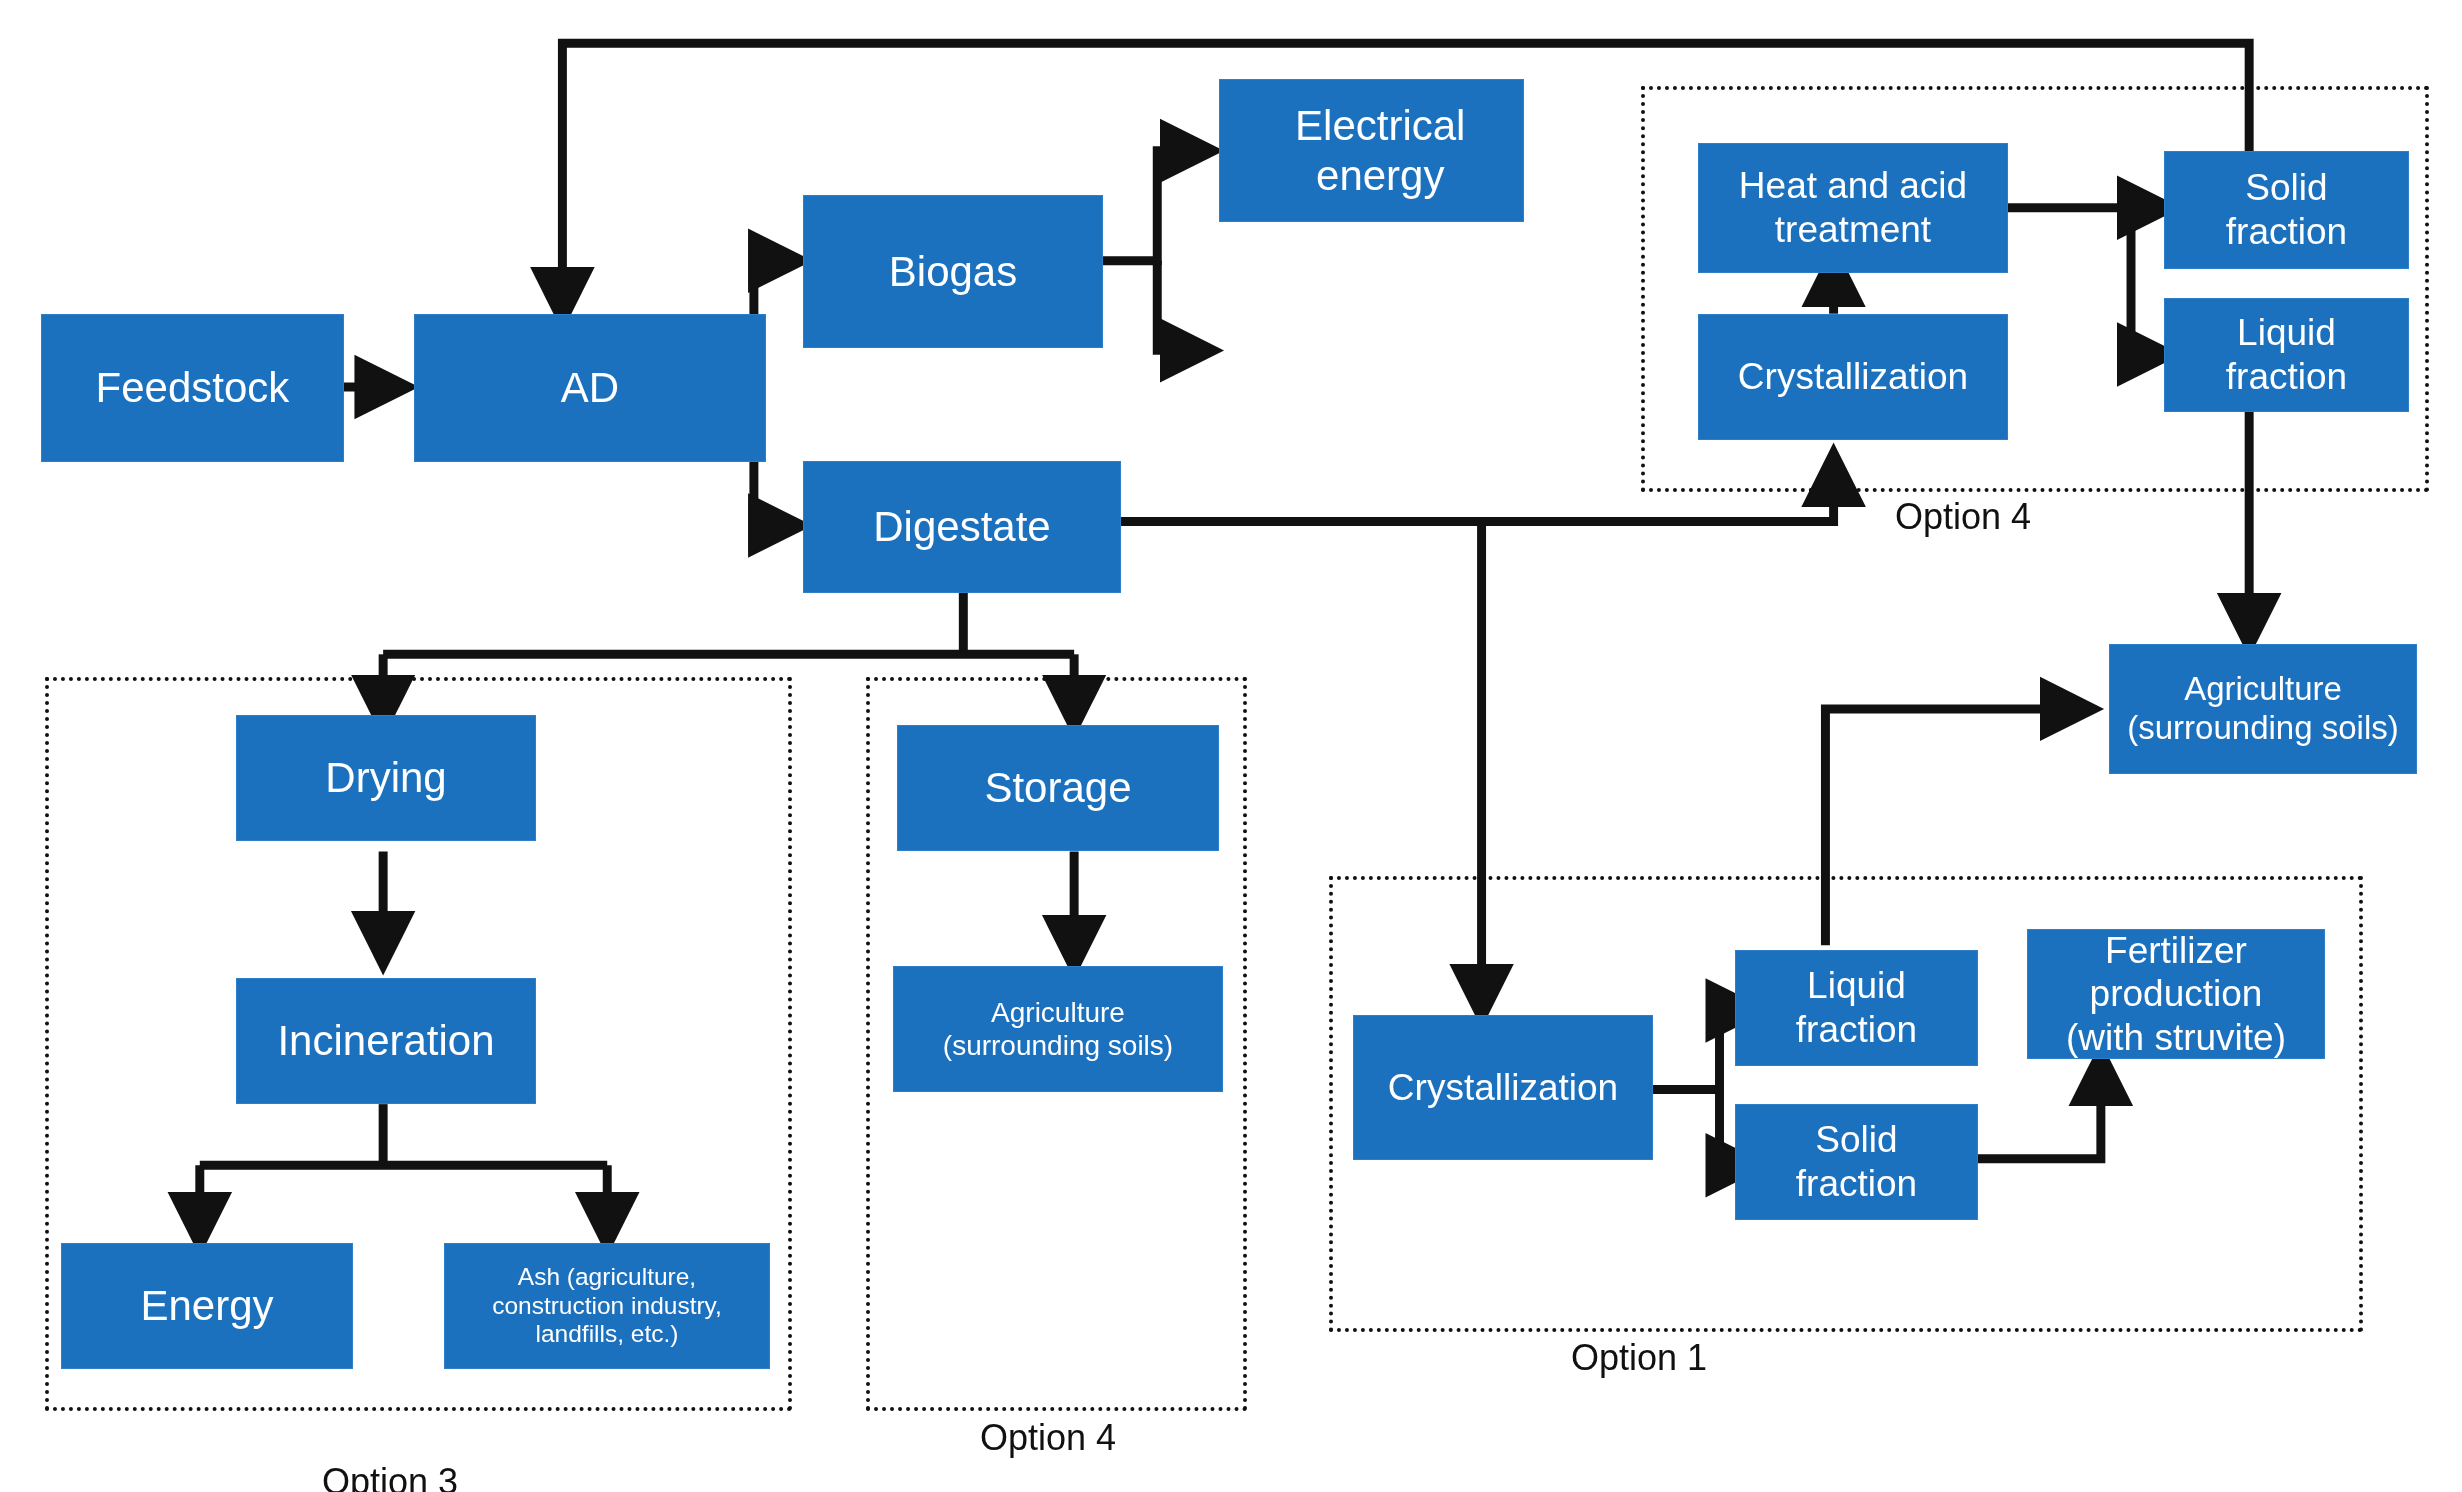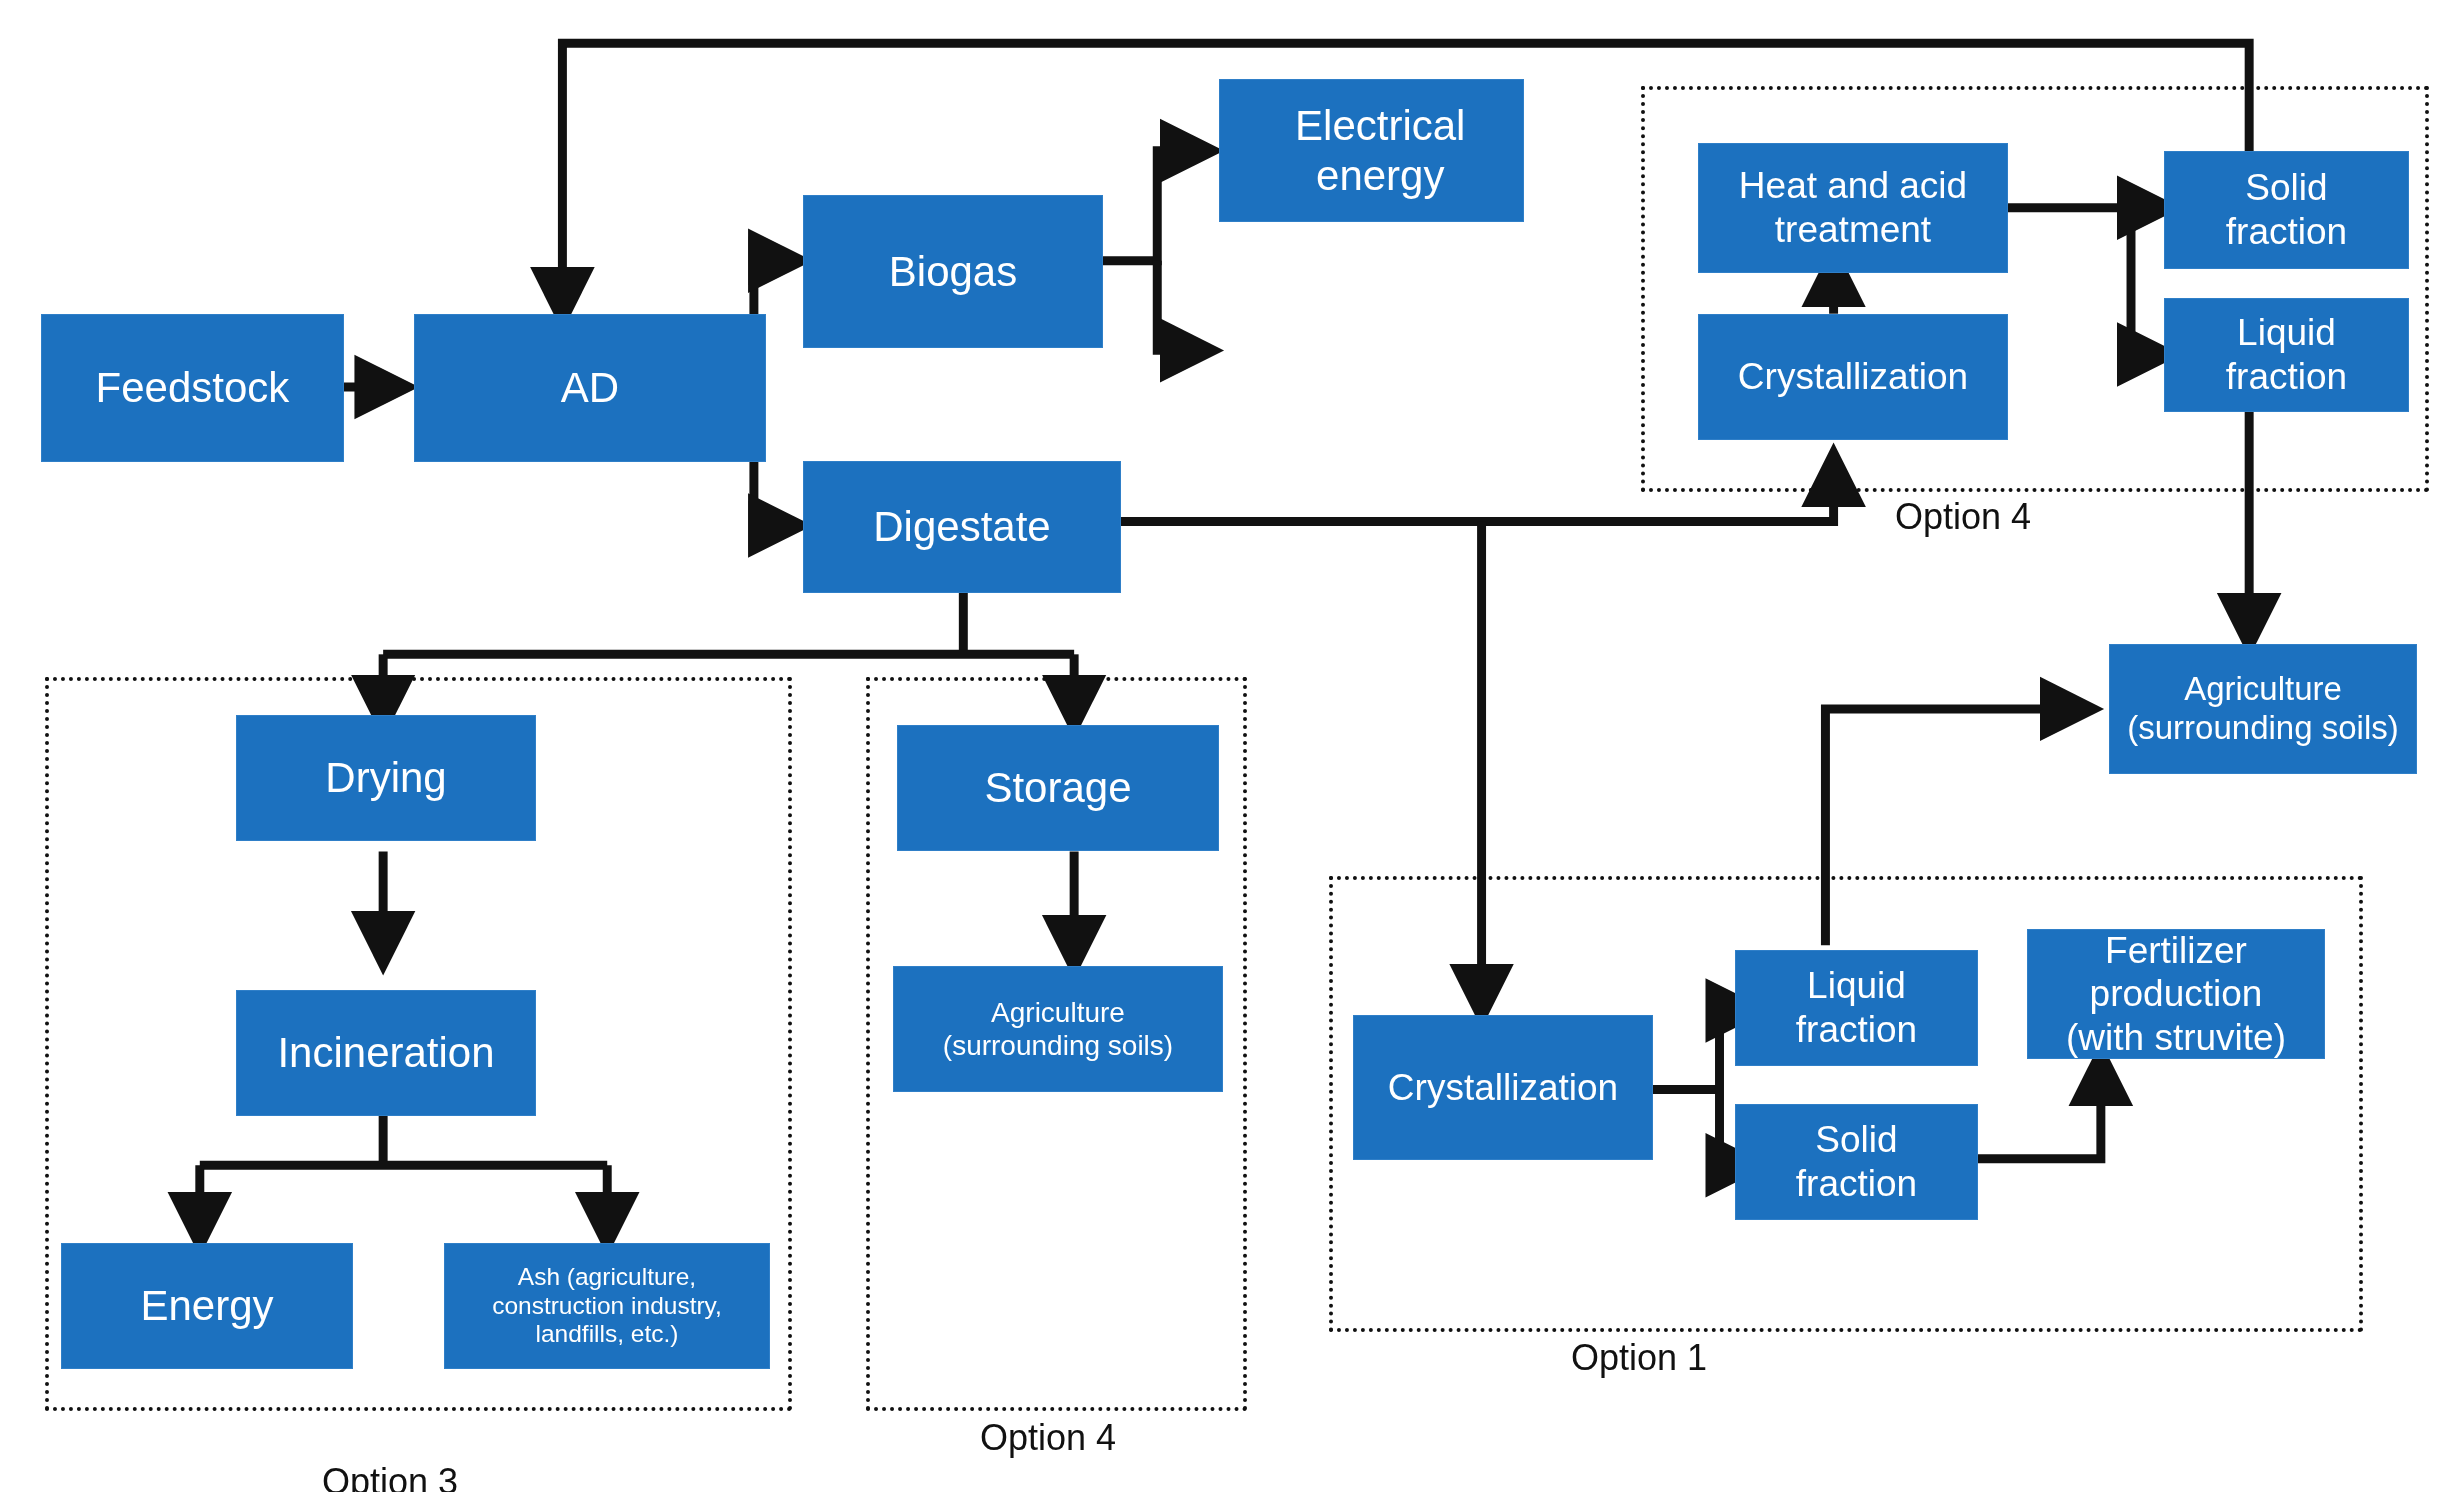--- a/index.html
+++ b/index.html
@@ -158,21 +158,21 @@
 
   <div class="node fs-lg" style="left:1735px;top:1104px;width:243px;height:116px;">Solid
 fraction</div>
 
   <div class="node fs-lg" style="left:2027px;top:929px;width:298px;height:130px;">Fertilizer
 production
 (with struvite)</div>
 
   <div class="node fs-xl" style="left:236px;top:715px;width:300px;height:126px;">Drying</div>
 
-  <div class="node fs-xl" style="left:236px;top:978px;width:300px;height:126px;margin-top:12px;">Incineration</div>
+  <div class="node fs-xl" style="left:236px;top:978px;width:300px;height:126px;">Incineration</div>
 
   <div class="node fs-xl" style="left:61px;top:1243px;width:292px;height:126px;">Energy</div>
 
   <div class="node fs-xl" style="left:897px;top:725px;width:322px;height:126px;">Storage</div>
 
   <div class="node fs-xs" style="left:444px;top:1243px;width:326px;height:126px;">Ash (agriculture,
 construction industry,
 landfills, etc.)</div>
 
   <div class="node fs-sm" style="left:893px;top:966px;width:330px;height:126px;">Agriculture

